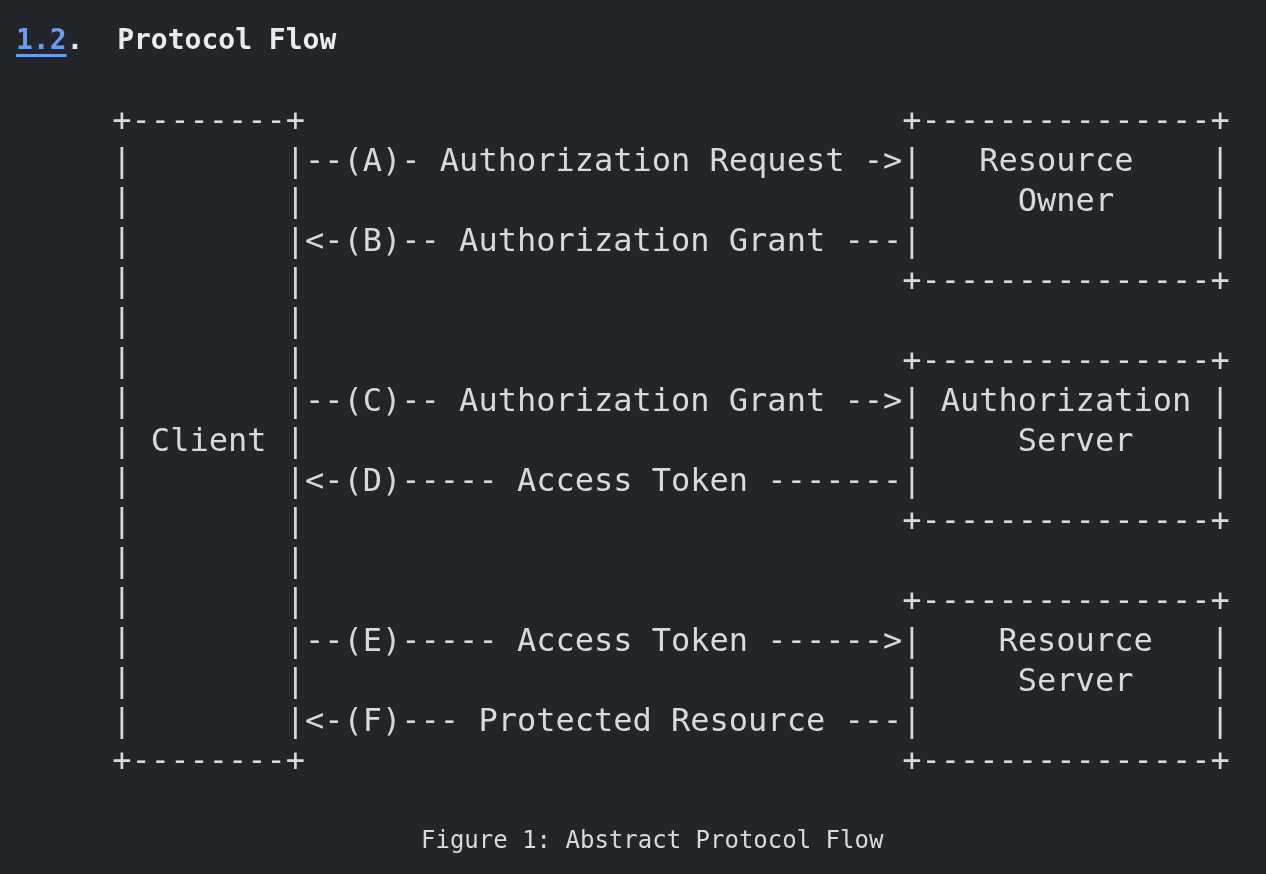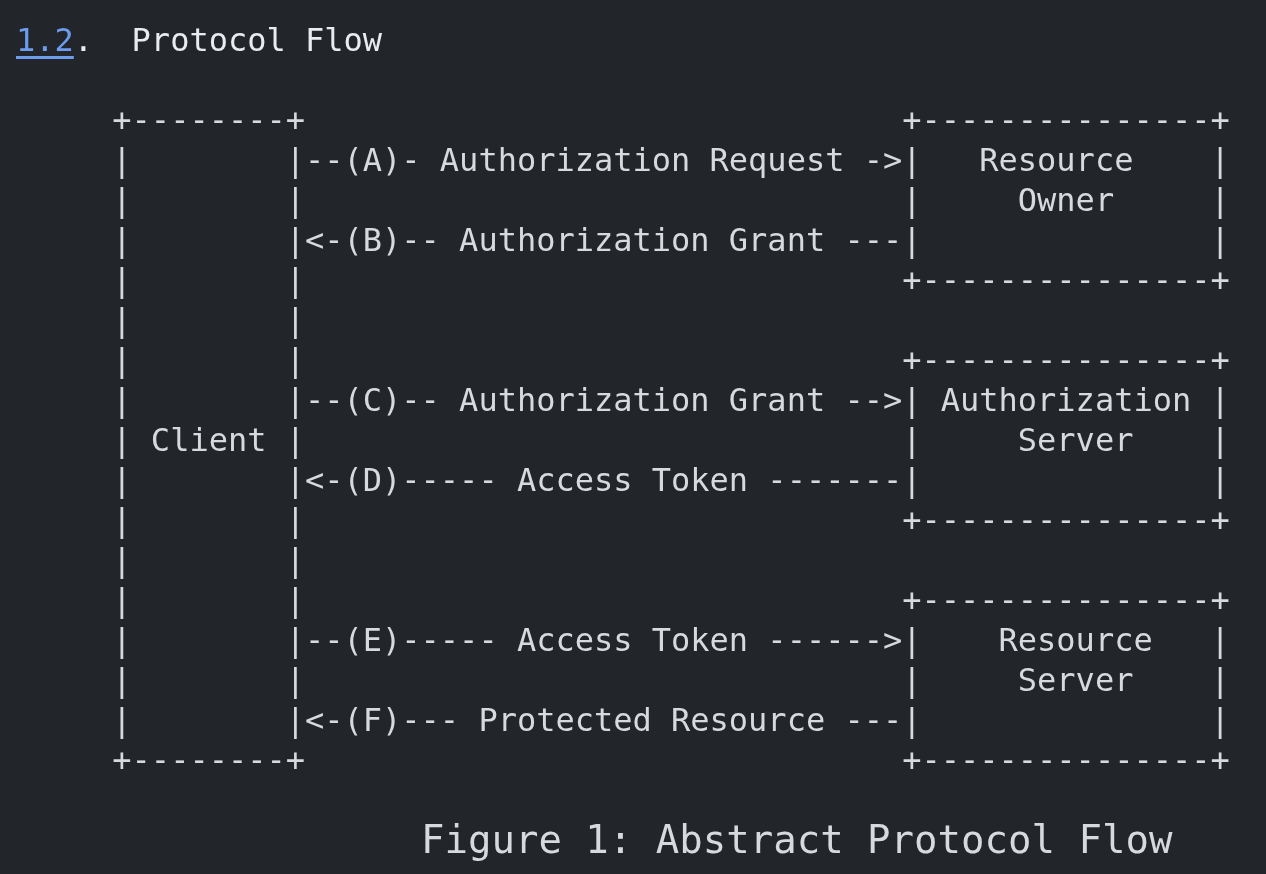--- a/index.html
+++ b/index.html
@@ -10,23 +10,23 @@
     width: 1266px;
     height: 874px;
     overflow: hidden;
     background: #22262b;
     font-family: "DejaVu Sans Mono", "Liberation Mono", monospace;
   }
   .page {
     padding: 20px 0 0 16px;
   }
   .heading {
-    font-size: 32px;
+    font-size: 28px;
     line-height: 40px;
-    font-weight: 400;
+    font-weight: 700;
     color: #e9ebed;
     white-space: pre;
   }
   .heading a.section-link {
     color: #6d9cee;
     text-decoration: underline;
     text-decoration-thickness: 3px;
     text-underline-offset: 5px;
     cursor: pointer;
   }
@@ -35,21 +35,21 @@
     padding: 0;
     font-family: inherit;
     font-size: 32px;
     line-height: 40px;
     color: #d7dadd;
     white-space: pre;
   }
   .caption {
     margin-top: 40px;
     padding-left: 405px;
-    font-size: 39px;
+    font-size: 24px;
     line-height: 40px;
     color: #d7dadd;
     white-space: pre;
   }
 </style>
 </head>
 <body>
 
 <div class="page">
   <div class="heading"><a href="#" class="section-link">1.2</a><span>.  Protocol Flow</span></div>

